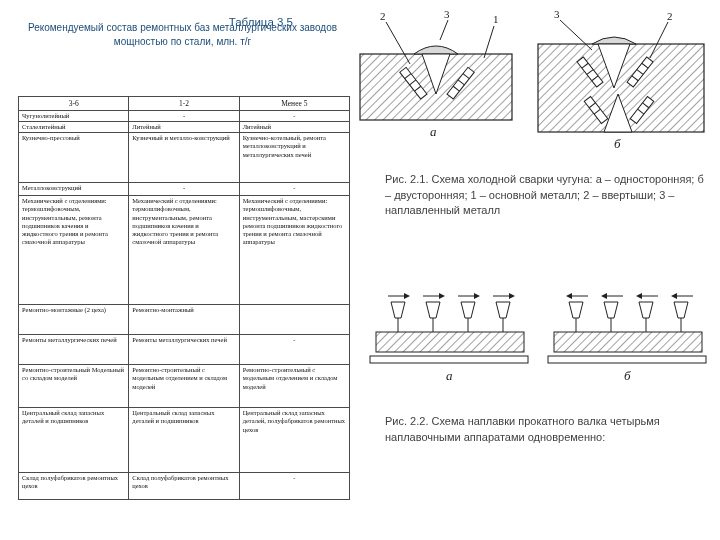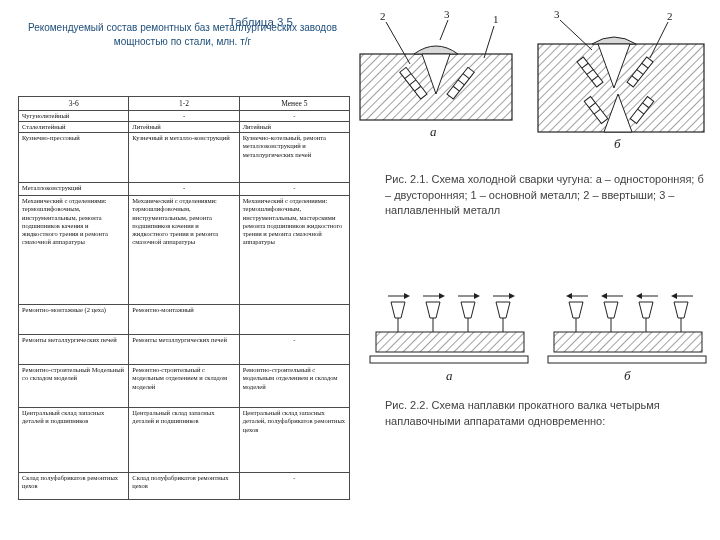--- a/index.html
+++ b/index.html
@@ -36,21 +36,21 @@
   .rep-table td.dash { text-align:center; }
   tr.h11 { height:11px; } tr.h13 { height:13px; } tr.h27 { height:27px; }
   tr.h30 { height:30px; } tr.h43 { height:43px; } tr.h50 { height:50px; }
   tr.h65 { height:65px; } tr.h109 { height:109px; }
   .fig1-svg { position:absolute; left:352px; top:6px; }
   .fig2-svg { position:absolute; left:368px; top:276px; }
   .fig-caption {
     position:absolute; color:#3f3f3f; font-size:11px; line-height:1.42; width:322px;
   }
   .fig1-caption { left:385px; top:172px; }
-  .fig2-caption { left:385px; top:398px; }
+  .fig2-caption { left:385px; top:414px; }
   .fig2-caption .sub { padding-left:42px; }
   svg text.callout { font-family:"Liberation Serif", serif; font-size:11px; fill:#222; }
   svg text.sub-label { font-family:"Liberation Serif", serif; font-style:italic; font-size:13px; fill:#222; }
 </style>
 </head>
 <body>
 
 <div class="table-label">Таблица 3.5</div>
 
 <div class="doc-title">Рекомендуемый состав ремонтных баз металлургических заводов мощностью по стали, млн. т/г</div>

